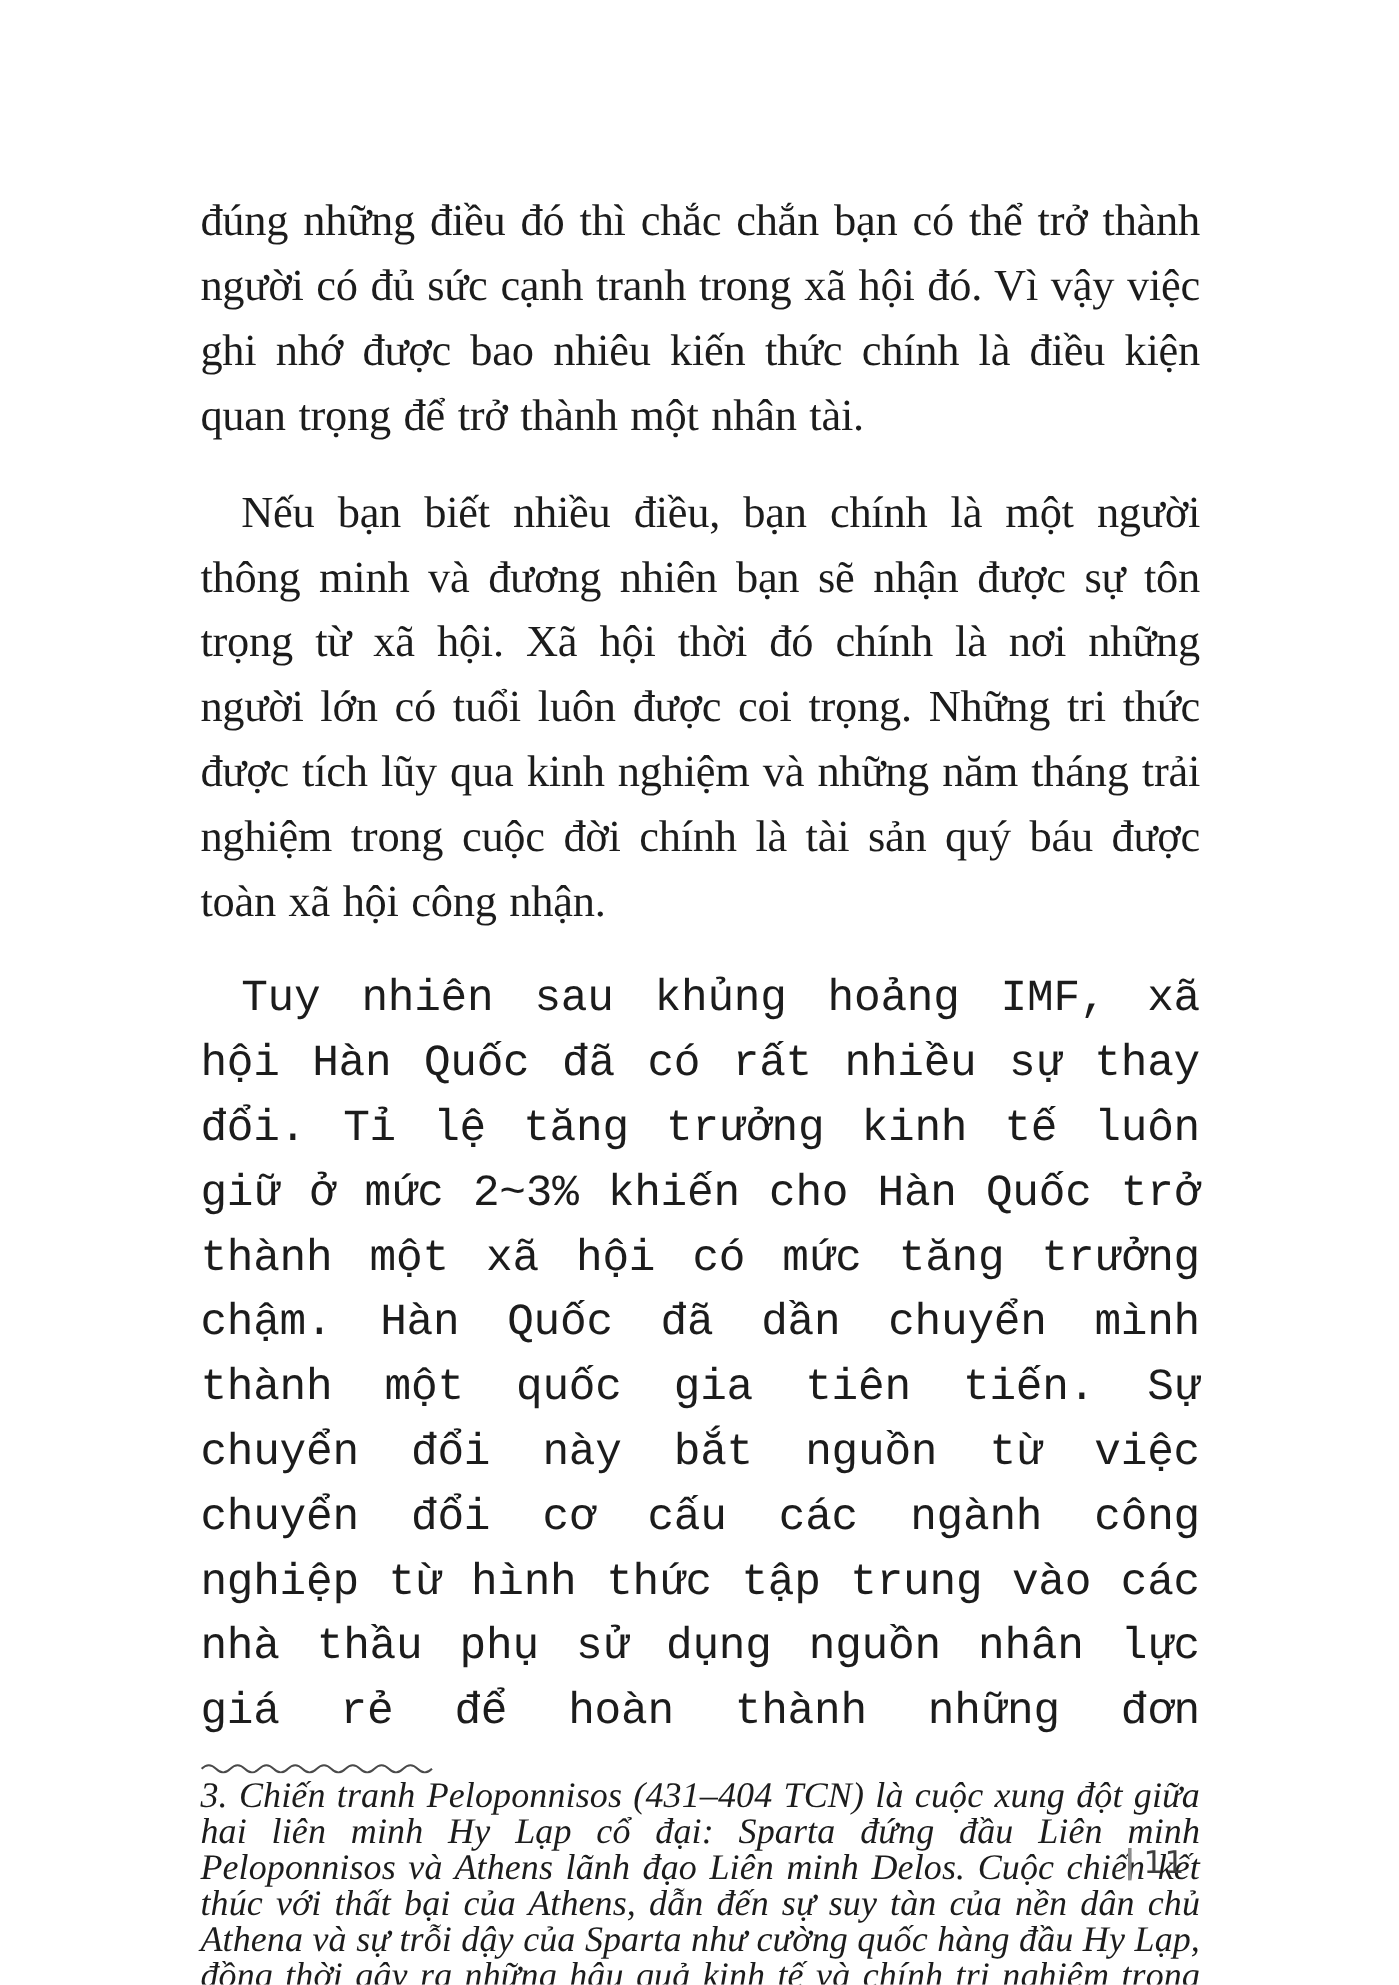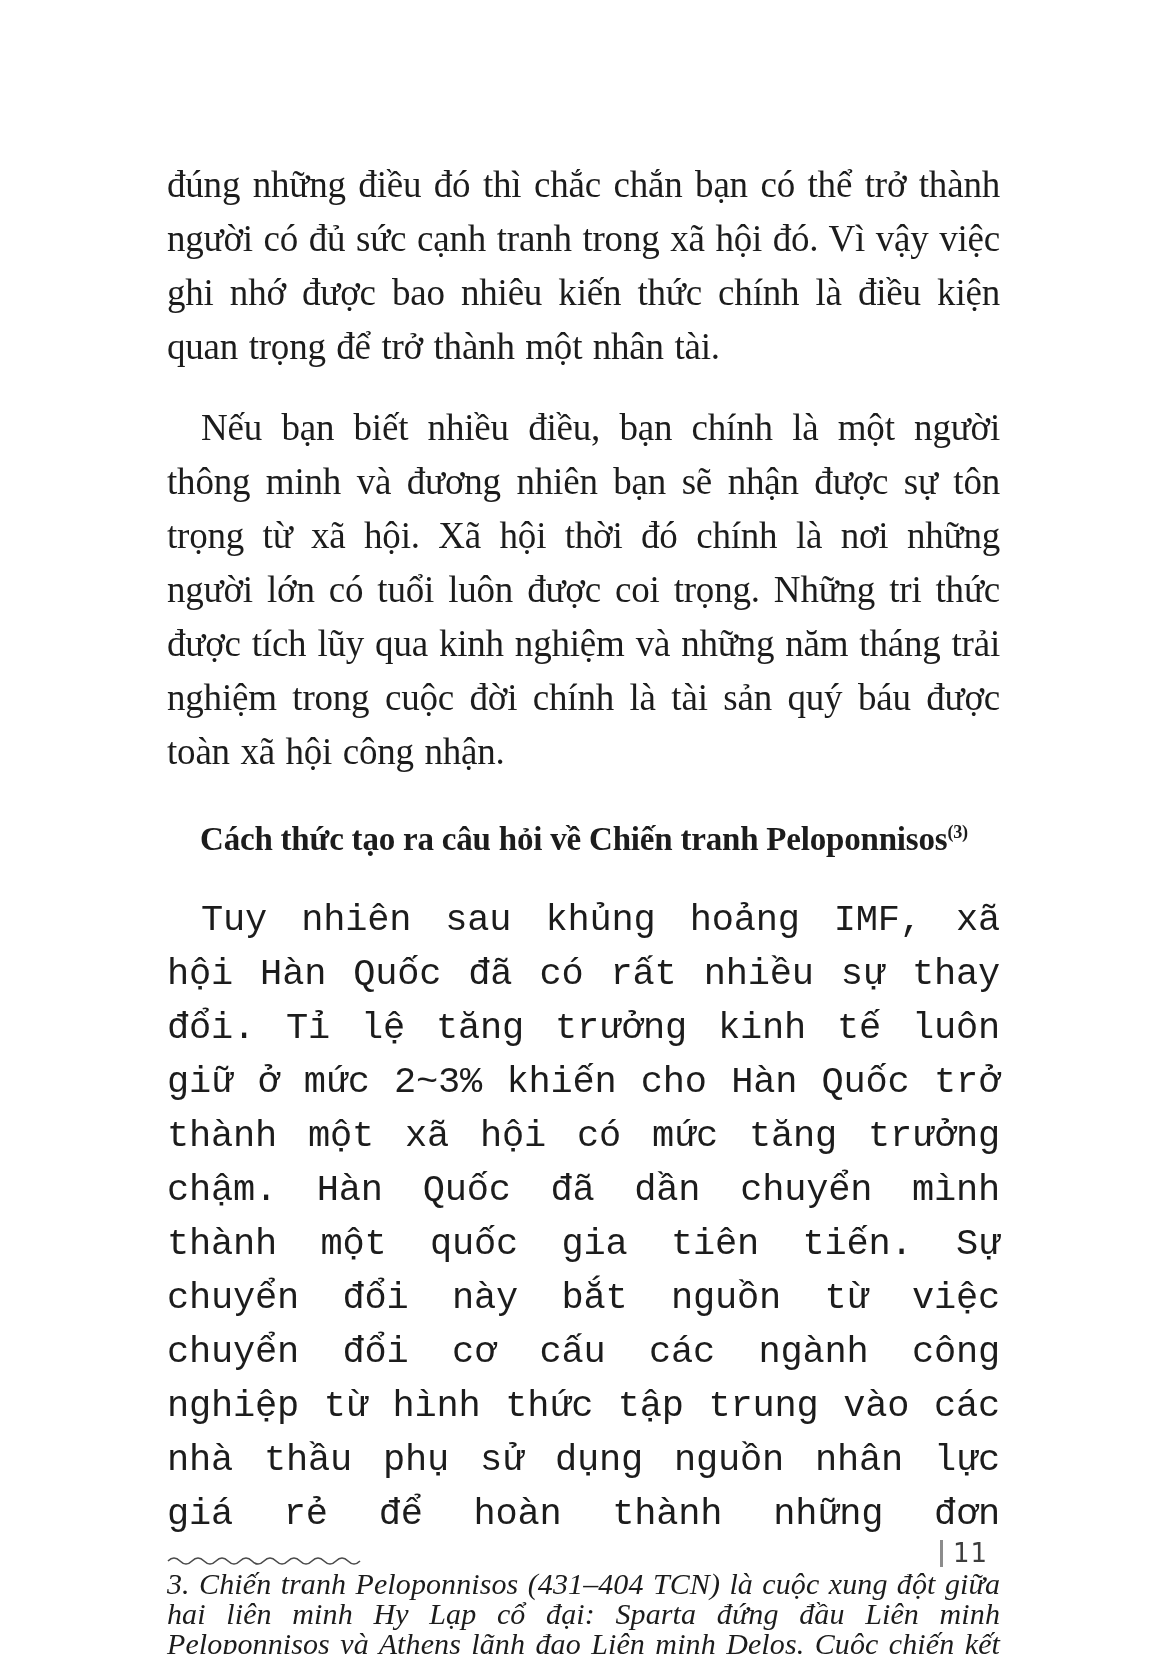--- a/index.html
+++ b/index.html
@@ -56,21 +56,20 @@
 </head>
 <body>
 
 <div class="page">
   <main class="content">
 
     <p class="para">đúng những điều đó thì chắc chắn bạn có thể trở thành người có đủ sức cạnh tranh trong xã hội đó. Vì vậy việc ghi nhớ được bao nhiêu kiến thức chính là điều kiện quan trọng để trở thành một nhân tài.</p>
 
     <p class="para indented">Nếu bạn biết nhiều điều, bạn chính là một người thông minh và đương nhiên bạn sẽ nhận được sự tôn trọng từ xã hội. Xã hội thời đó chính là nơi những người lớn có tuổi luôn được coi trọng. Những tri thức được tích lũy qua kinh nghiệm và những năm tháng trải nghiệm trong cuộc đời chính là tài sản quý báu được toàn xã hội công nhận.</p>
 
-    <h2 class="heading"><span class="heading-text">Cách thức tạo ra câu hỏi về Chiến tranh Peloponnisos</span><sup class="fn-marker">(3)</sup></h2>
 
     <p class="para indented continues-next">Tuy nhiên sau khủng hoảng IMF, xã hội Hàn Quốc đã có rất nhiều sự thay đổi. Tỉ lệ tăng trưởng kinh tế luôn giữ ở mức 2~3% khiến cho Hàn Quốc trở thành một xã hội có mức tăng trưởng chậm. Hàn Quốc đã dần chuyển mình thành một quốc gia tiên tiến. Sự chuyển đổi này bắt nguồn từ việc chuyển đổi cơ cấu các ngành công nghiệp từ hình thức tập trung vào các nhà thầu phụ sử dụng nguồn nhân lực giá rẻ để hoàn thành những đơn</p>
 
     <div class="fn-sep">
       <svg width="200" height="10" viewBox="0 0 200 10" aria-hidden="true">
         <path d="M1,6 q6,-6 12,0 t12,0 t12,0 t12,0 t12,0 t12,0 t12,0 t12,0 t12,0 t12,0 t12,0 t12,0 t12,0 t12,0 t12,0 t12,0" fill="none" stroke="#4a4a4a" stroke-width="1.6"></path>
       </svg>
     </div>
 
     <p class="footnote">3. Chiến tranh Peloponnisos (431–404 TCN) là cuộc xung đột giữa hai liên minh Hy Lạp cổ đại: Sparta đứng đầu Liên minh Peloponnisos và Athens lãnh đạo Liên minh Delos. Cuộc chiến kết thúc với thất bại của Athens, dẫn đến sự suy tàn của nền dân chủ Athena và sự trỗi dậy của Sparta như cường quốc hàng đầu Hy Lạp, đồng thời gây ra những hậu quả kinh tế và chính trị nghiêm trọng khắp khu vực. (BTV)</p>

